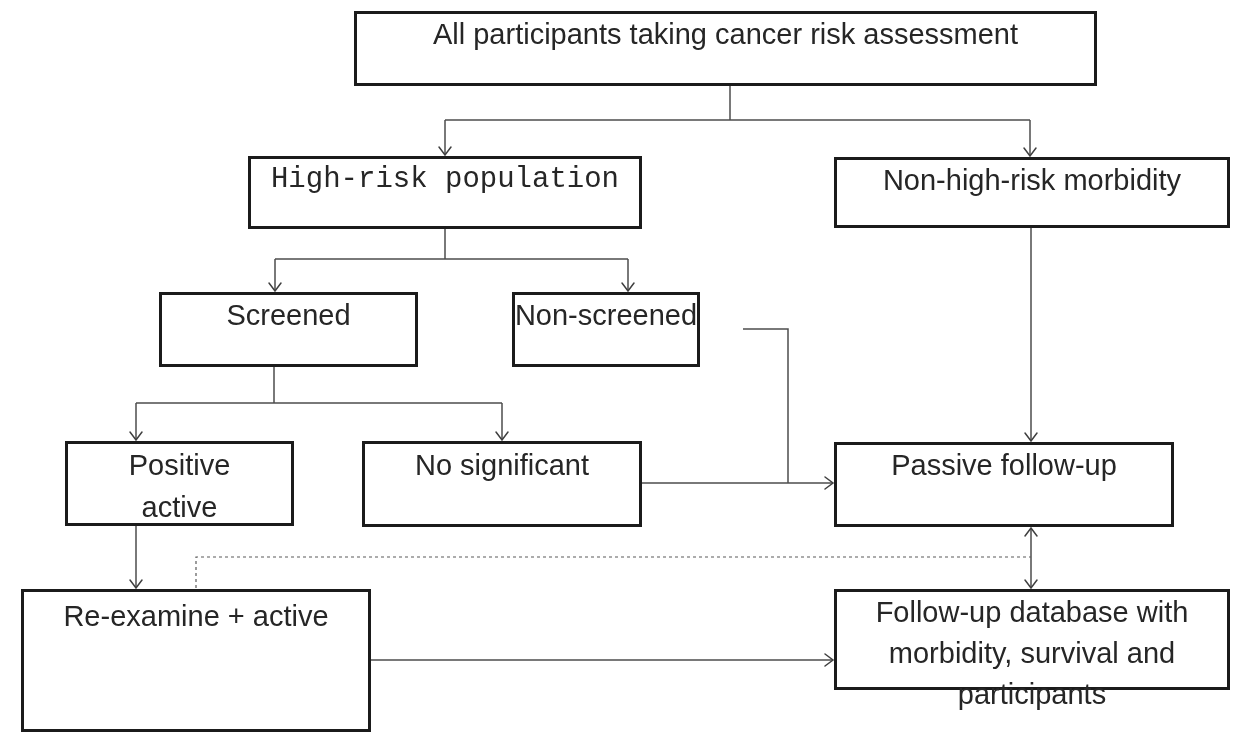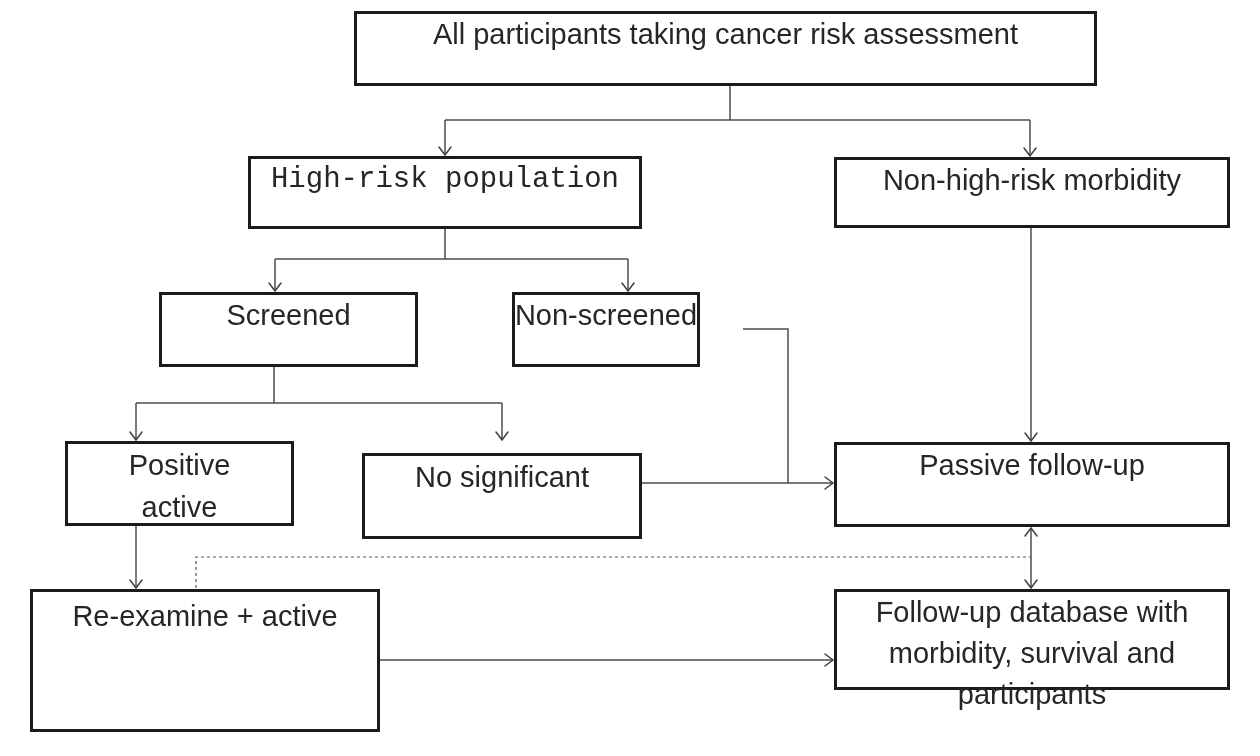--- a/index.html
+++ b/index.html
@@ -51,23 +51,23 @@
     font-size: 29px;
     line-height: 1.42;
   }
   .node .line { white-space: nowrap; }
   .n-all       { left: 354px; top: 11px;  width: 743px; height: 75px; }
   .n-highrisk  { left: 248px; top: 156px; width: 394px; height: 73px; font-family: Liberation Mono, monospace; }
   .n-nonhigh   { left: 834px; top: 157px; width: 396px; height: 71px; }
   .n-screened  { left: 159px; top: 292px; width: 259px; height: 75px; }
   .n-nonscr    { left: 512px; top: 292px; width: 188px; height: 75px; }
   .n-positive  { left: 21px;  top: 441px; width: 229px; height: 85px; line-height: 1.45; margin-left: 44px; }
-  .n-nosig     { left: 362px; top: 441px; width: 280px; height: 86px; line-height: 1.45; margin-top: 12px; }
-  .n-passive   { left: 834px; top: 442px; width: 396px; height: 85px; }
-  .n-reexam    { left: 30px;  top: 589px; width: 350px; height: 143px; line-height: 1.7; }
+  .n-nosig     { left: 362px; top: 441px; width: 280px; height: 86px; line-height: 1.45; }
+  .n-passive   { left: 834px; top: 442px; width: 340px; height: 85px; }
+  .n-reexam    { left: 21px;  top: 589px; width: 350px; height: 143px; line-height: 1.7; }
   .n-database  { left: 834px; top: 589px; width: 396px; height: 101px; line-height: 1.42; }
 </style>
 </head>
 <body>
 
 <div id="canvas">
 
   <svg id="connectors" viewBox="0 0 1260 756" xmlns="http://www.w3.org/2000/svg">
 
     <path class="edge" d="M730,86 V120"></path>

